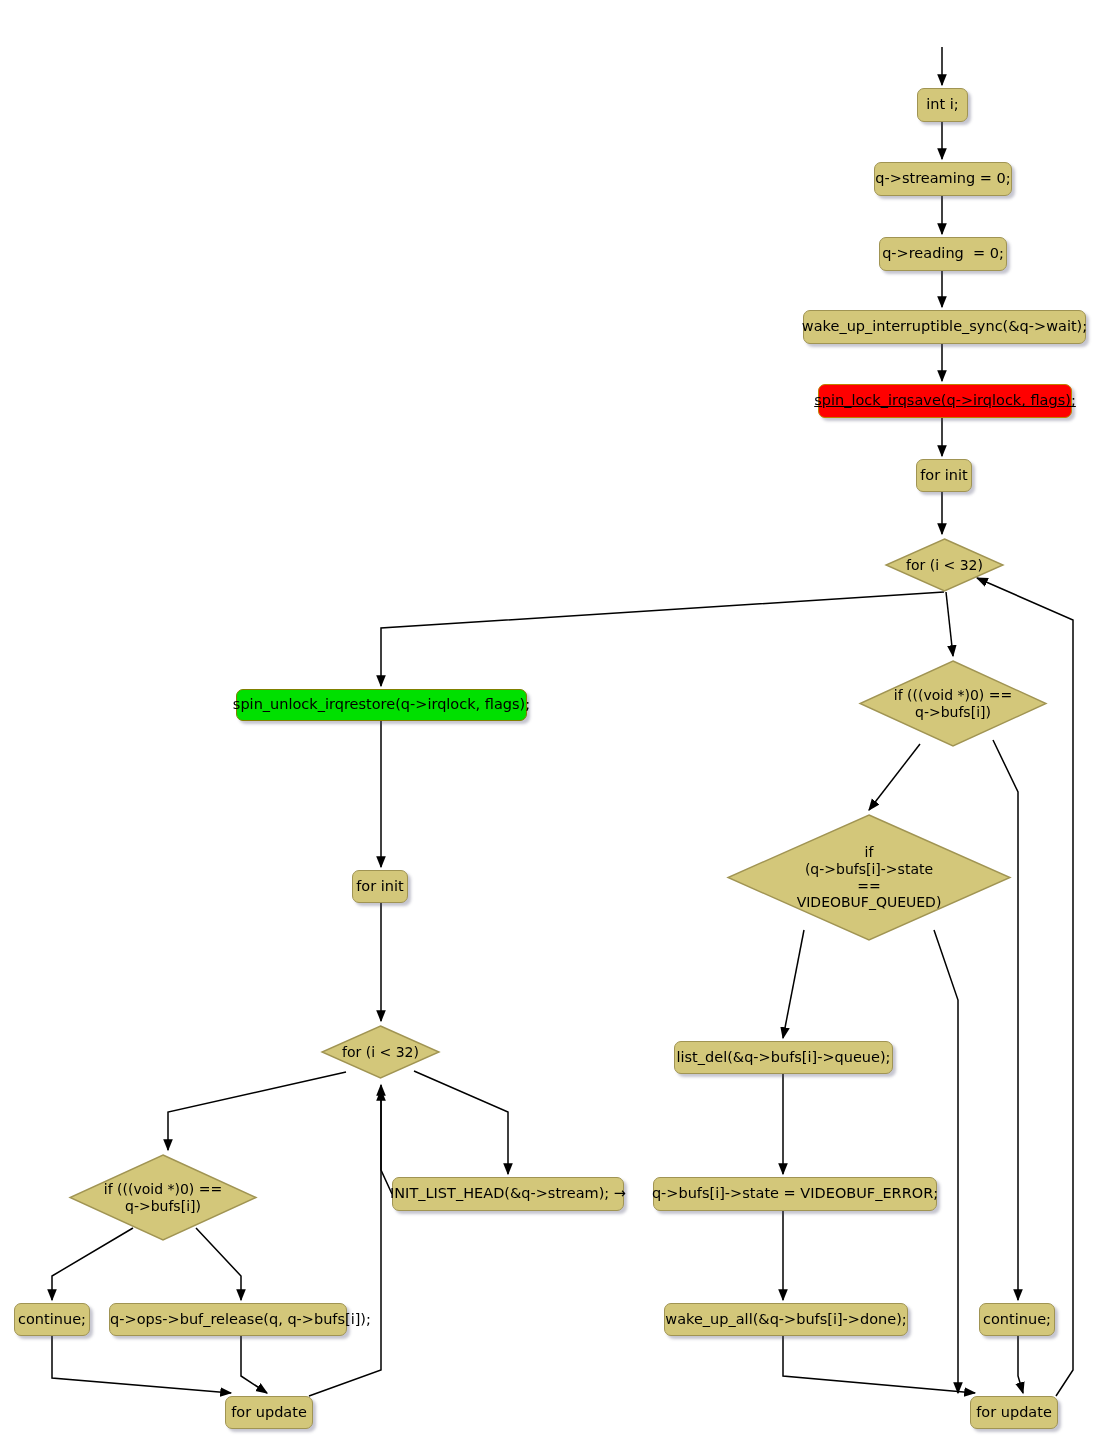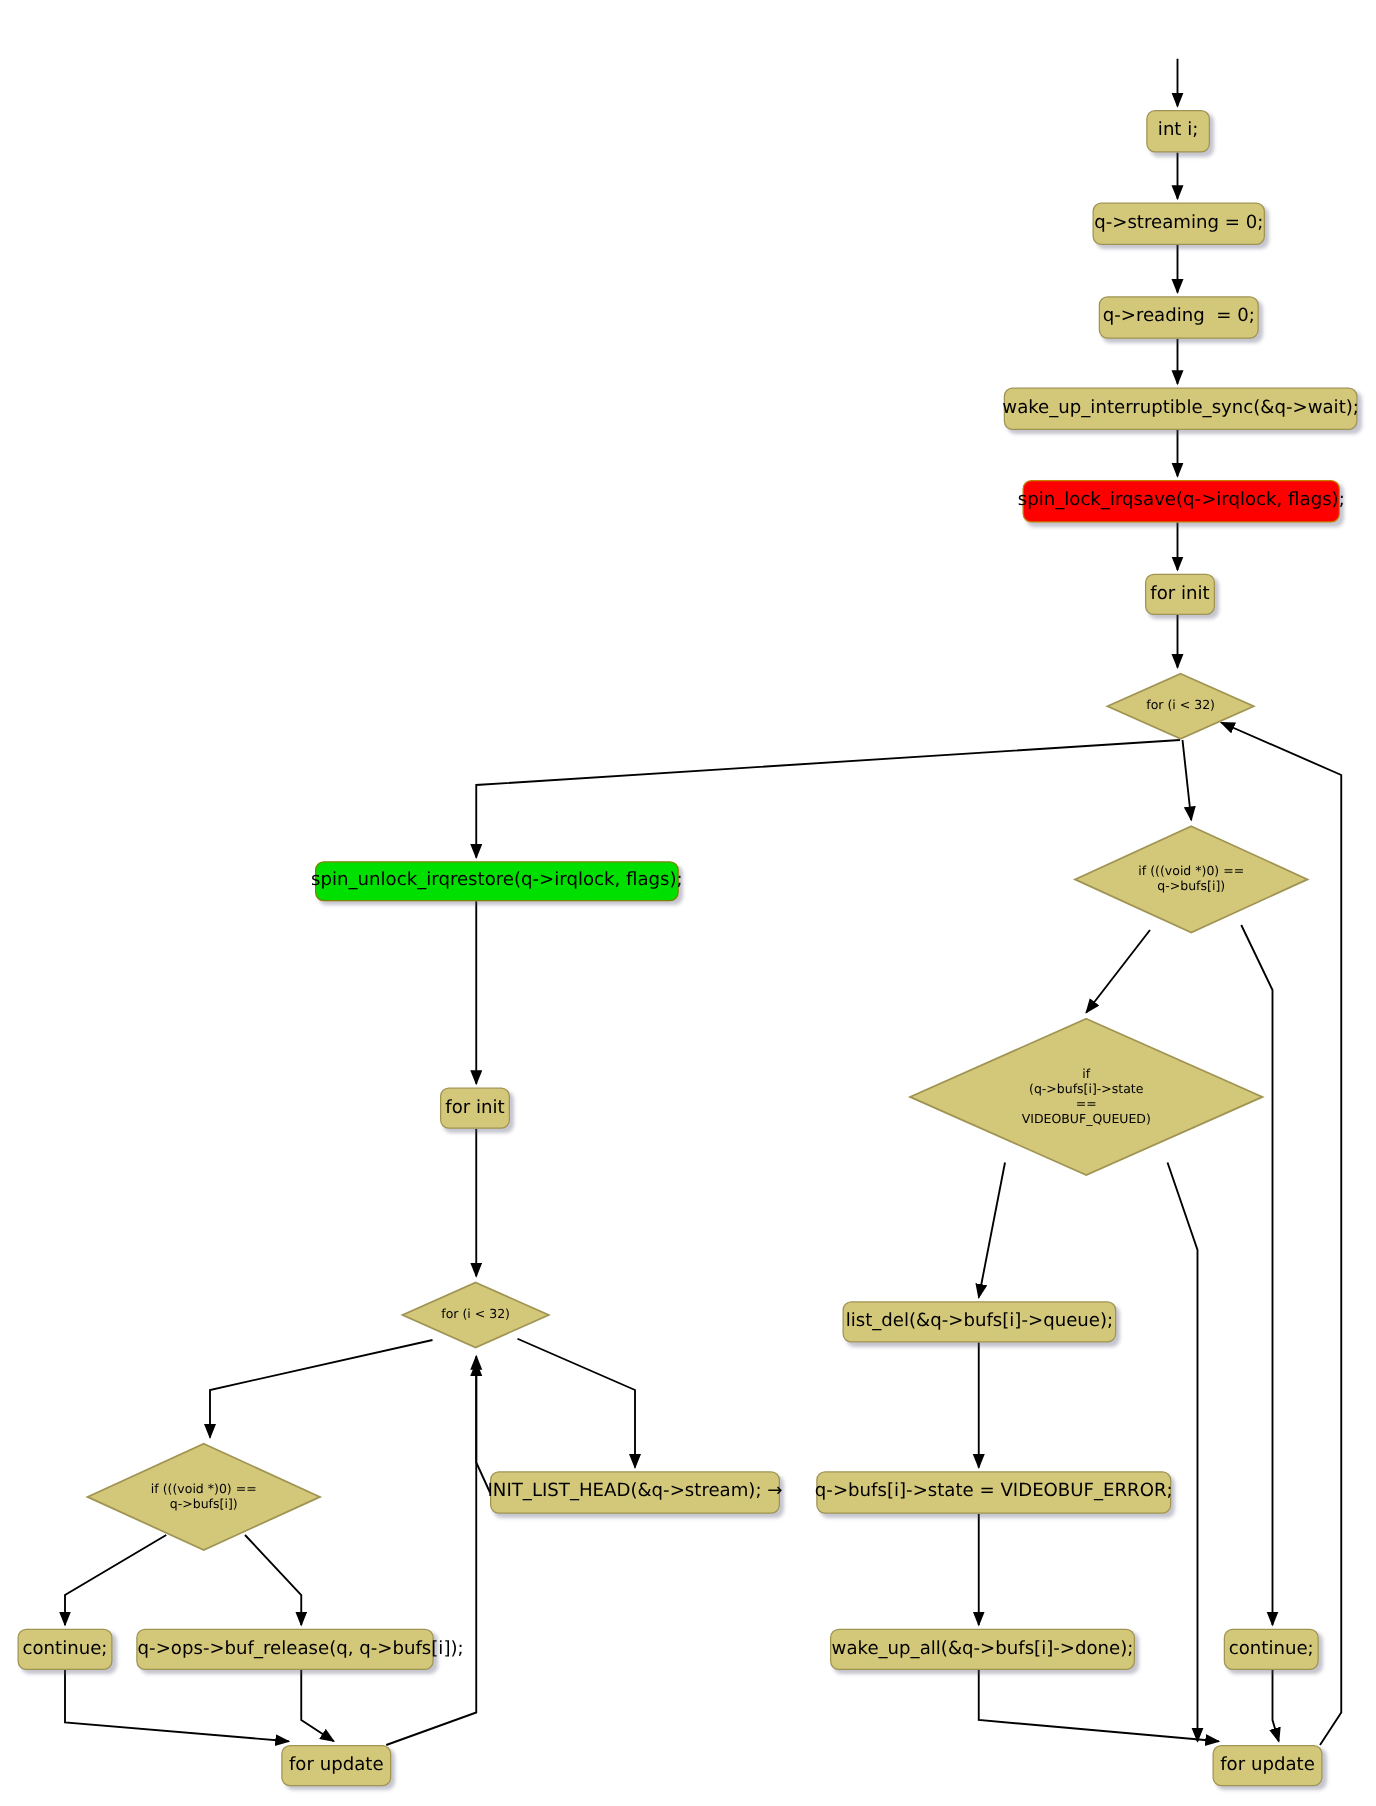--- a/index.html
+++ b/index.html
@@ -49,21 +49,21 @@
     border: 1px solid #C08000;
   }
   .nbox.green {
     background: #00E000;
     border: 1px solid #808000;
   }
   .ndiamond {
     background: transparent;
     border: none;
     box-shadow: none;
-    font-size: 10px;
+    font-size: 14px;
   }
   .ndiamond .dshape {
     position: absolute;
     left: 0; top: 0;
     width: 100%; height: 100%;
     z-index: 0;
   }
   .ndiamond .dlabel {
     position: relative;
     z-index: 1;
@@ -153,36 +153,36 @@
   </div>
 
   <div class="node nbox" style="left:879px;top:237px;width:128px;height:34px;">
     <span>q-&gt;reading  = 0;</span>
   </div>
 
   <div class="node nbox" style="left:803px;top:310px;width:283px;height:34px;">
     <span>wake_up_interruptible_sync(&amp;q-&gt;wait);</span>
   </div>
 
-  <div class="node nbox red" style="left:818px;top:384px;width:254px;height:34px;">
+  <div class="node nbox red" style="left:818px;top:384px;width:254px;height:34px;text-decoration:underline;">
     <span>spin_lock_irqsave(q-&gt;irqlock, flags);</span>
   </div>
 
   <div class="node nbox" style="left:916px;top:459px;width:56px;height:33px;">
     <span>for init</span>
   </div>
 
   <div class="node ndiamond" style="left:884px;top:537px;width:121px;height:56px;">
     <svg class="dshape" viewBox="0 0 121 56" preserveAspectRatio="none">
       <polygon points="60.5,2 119,28 60.5,54 2,28" fill="#D3C77A" stroke="#A09453" stroke-width="1.4"></polygon>
     </svg>
     <span class="dlabel">for (i &lt; 32)</span>
   </div>
 
-  <div class="node nbox green" style="left:252px;top:689px;width:291px;height:32px;">
+  <div class="node nbox green" style="left:236px;top:689px;width:291px;height:32px;">
     <span>spin_unlock_irqrestore(q-&gt;irqlock, flags);</span>
   </div>
 
   <div class="node ndiamond" style="left:858px;top:659px;width:190px;height:89px;">
     <svg class="dshape" viewBox="0 0 190 89" preserveAspectRatio="none">
       <polygon points="95,2 188,44.5 95,87 2,44.5" fill="#D3C77A" stroke="#A09453" stroke-width="1.4"></polygon>
     </svg>
     <span class="dlabel">if (((void *)0) ==
 q-&gt;bufs[i])</span>
   </div>

